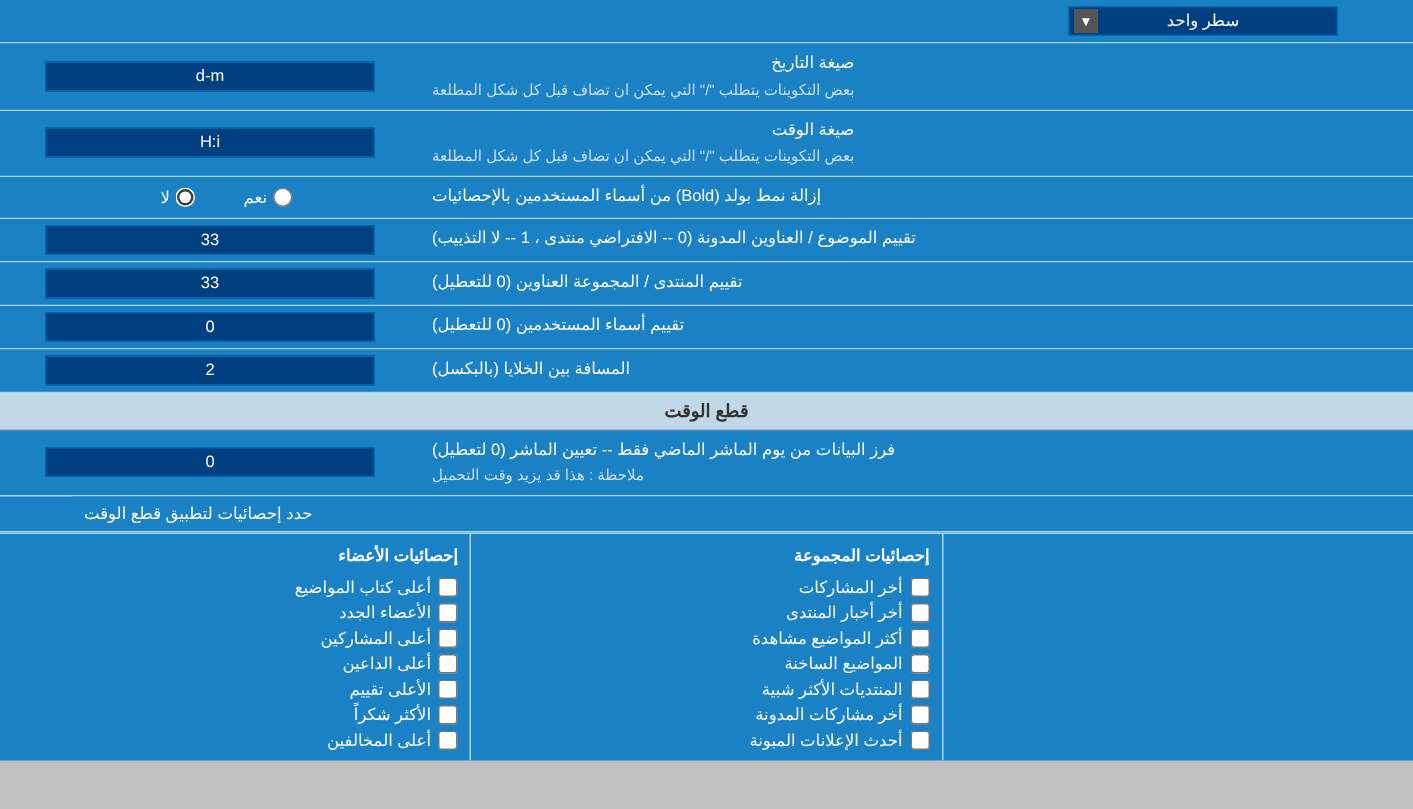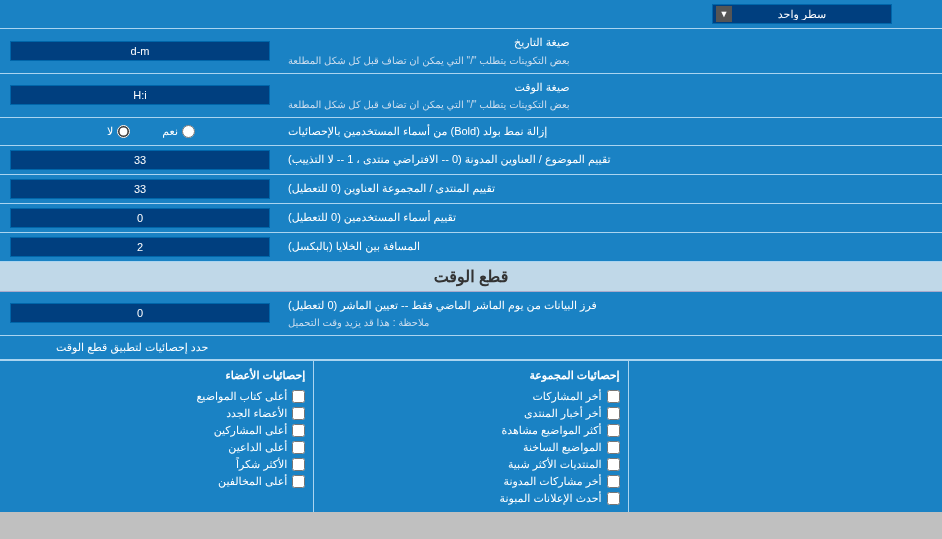--- a/index.html
+++ b/index.html
@@ -37,21 +37,21 @@
       padding: 4px 6px;
       display: flex;
       align-items: center;
       justify-content: center;
     }
     .input-field {
       background: #003f7f;
       color: #fff;
       border: 1px solid #0066aa;
       padding: 3px 6px;
-      width: 260px;
+      width: 220px;
       text-align: center;
       font-size: 11px;
       direction: ltr;
     }
     .select-field {
       background: #003f7f;
       color: #fff;
       border: 1px solid #0066aa;
       padding: 3px 6px;
       width: 180px;
@@ -79,21 +79,21 @@
       align-items: center;
       justify-content: center;
       pointer-events: none;
     }
     .section-header {
       background: #c0d8e8;
       color: #333;
       text-align: center;
       font-weight: bold;
       padding: 5px 8px;
-      font-size: 16px;
+      font-size: 12px;
       border-bottom: 1px solid #aac;
     }
     .radio-group {
       display: flex;
       align-items: center;
       gap: 10px;
       direction: rtl;
     }
     .radio-label {
       color: #fff;
@@ -333,20 +333,24 @@
       <div class="checkbox-item">
         <input type="checkbox" style=""> 
           <span>أعلى المشاركين</span>
       </div>
       <div class="checkbox-item">
         <input type="checkbox" style=""> 
           <span>أعلى الداعين</span>
       </div>
       <div class="checkbox-item">
         <input type="checkbox" style=""> 
+          <span>الأعلى تقييم</span>
+      </div>
+      <div class="checkbox-item">
+        <input type="checkbox" style=""> 
           <span>الأكثر شكراً</span>
       </div>
       <div class="checkbox-item">
         <input type="checkbox" style=""> 
           <span>أعلى المخالفين</span>
       </div>
     </div>
   </div>
 </div>
 

